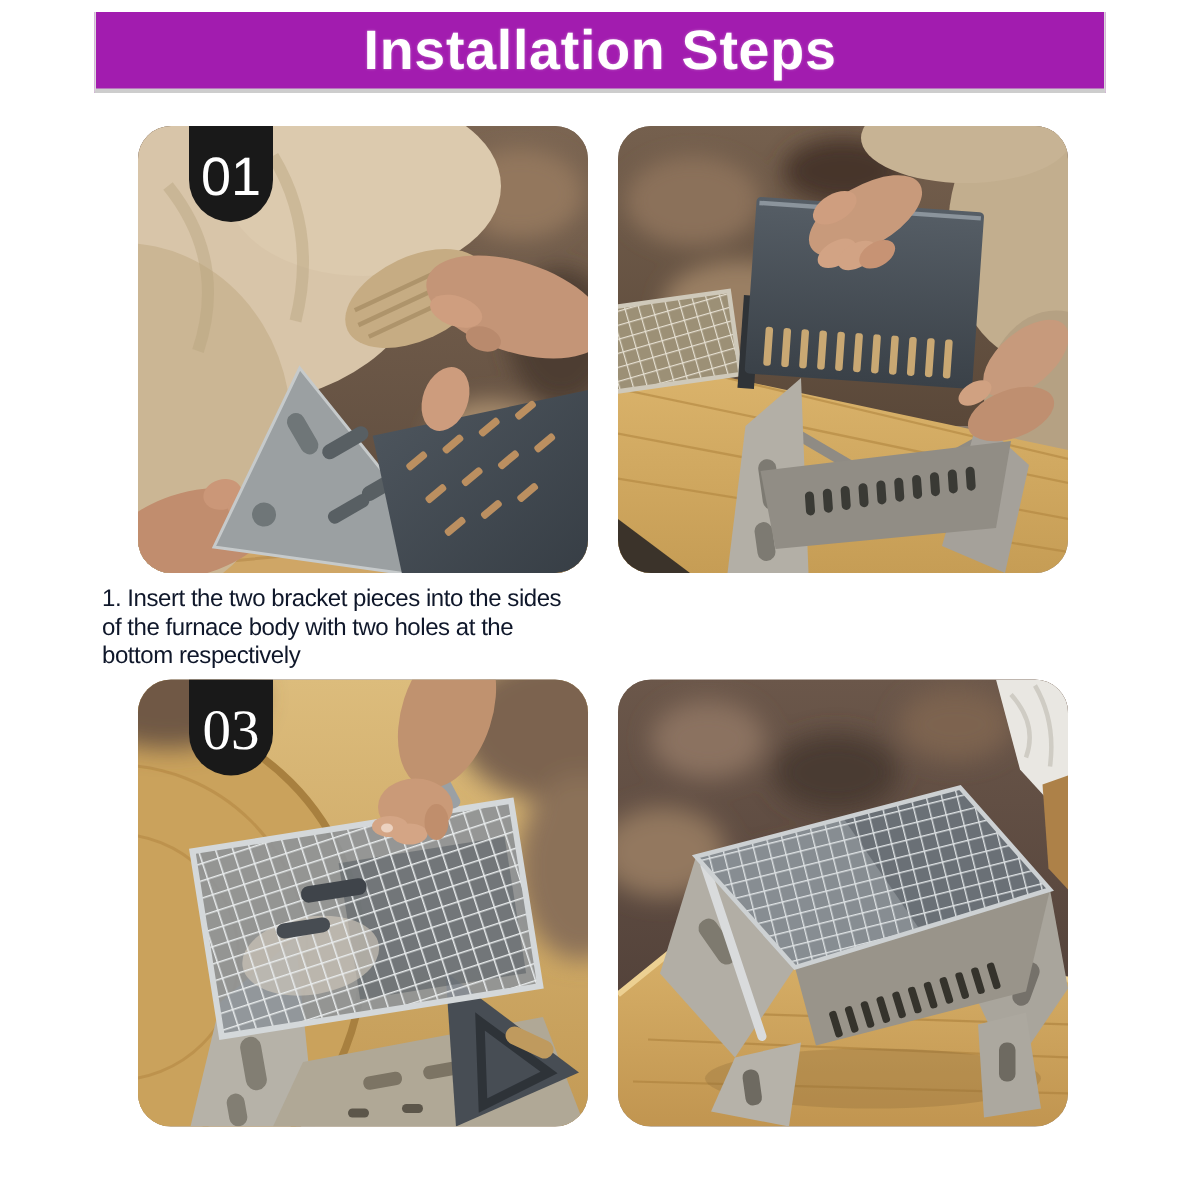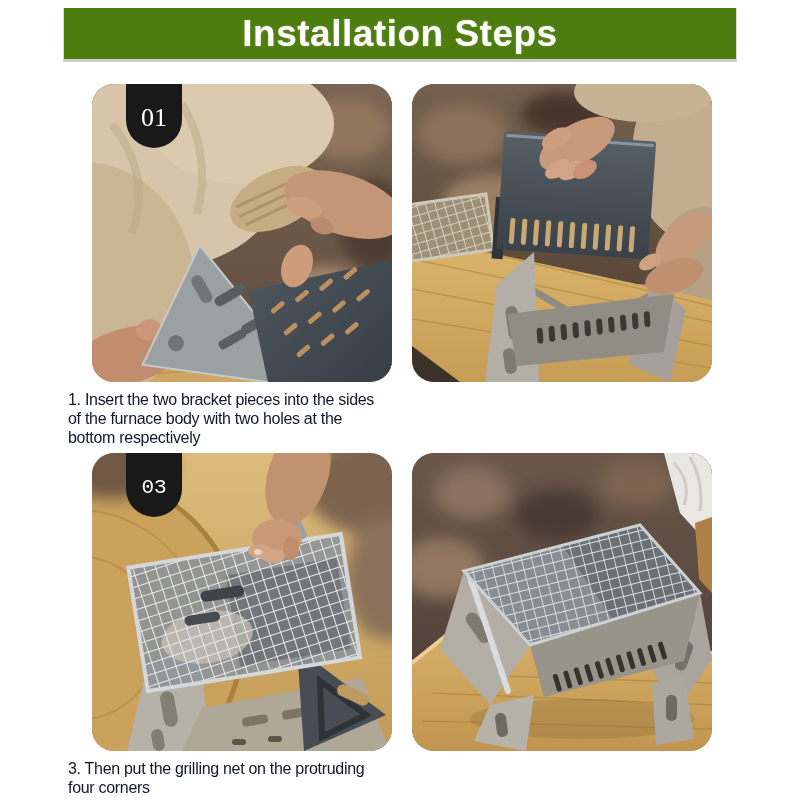--- a/index.html
+++ b/index.html
@@ -1,20 +1,20 @@
 <!DOCTYPE html>
 <html><head>
 <meta charset="utf-8">
 <style>
   html,body{margin:0;padding:0;background:#ffffff;}
   body{width:800px;height:800px;position:relative;font-family:"Liberation Sans",sans-serif;overflow:hidden;}
 
   .banner{
     position:absolute;left:63px;top:8px;width:674px;height:54px;
-    background:#4d7c0f;display:flex;align-items:center;justify-content:center;
+    background:#a21caf;display:flex;align-items:center;justify-content:center;
     border-left:1px solid #d9d9d9;border-right:1px solid #d9d9d9;border-bottom:3px solid #cdcdcd;
     box-sizing:border-box;
   }
   .banner h1{
     margin:0;color:#ffffff;font-size:37px;font-weight:bold;letter-spacing:.5px;
     text-shadow:0 0 2px rgba(255,255,255,.35);
   }
 
   .grid{
     position:absolute;left:68px;top:84px;width:672px;
@@ -26,23 +26,23 @@
     background:#8a7a6a;margin:0;
   }
   .step.col-left .photo{margin-left:24px;}
   .step.col-right .photo{margin-left:2px;}
   .photo svg{display:block;width:100%;height:100%;}
 
   .badge{
     position:absolute;top:0;left:34px;width:56px;height:64px;
     background:#191919;border-radius:0 0 28px 28px;
     color:#ffffff;display:flex;align-items:center;justify-content:center;
-    font-family:Liberation Serif, serif;font-size:26px;padding-top:4px;box-sizing:border-box;
-  }
-  .step-3 .badge{font-family:Liberation Mono, monospace;font-size:21px;}
+    font-family:Liberation Sans, sans-serif;font-size:36px;padding-top:4px;box-sizing:border-box;
+  }
+  .step-3 .badge{font-family:Liberation Serif, serif;font-size:38px;}
 
   .caption{
     margin:8px 0 0 0;color:#0f172a;font-size:16px;line-height:19px;
     letter-spacing:-0.3px;
   }
 </style>
 </head>
 <body>
 
 <header class="banner">
@@ -283,21 +283,20 @@
           <ellipse cx="168" cy="98" rx="12" ry="7" fill="#d4a585"></ellipse>
           <ellipse cx="181" cy="103" rx="12" ry="7" fill="#d4a585"></ellipse>
           <ellipse cx="199" cy="95" rx="8" ry="12" fill="#c08e6c"></ellipse>
           <ellipse cx="166" cy="99" rx="4" ry="3" fill="#ecd2c0"></ellipse>
         </g>
       </svg>
       <div class="badge">
         <span>03</span>
       </div>
     </figure>
-    <p class="caption">3. Then put the grilling net on the protruding four corners</p>
   </section>
 
   <section class="step step-4 col-right">
     <figure class="photo" aria-label="The fully assembled portable folding grill with wire net on top standing on a wooden table with blurred ground behind">
       <svg viewBox="0 0 300 298" preserveAspectRatio="xMidYMid slice">
         <defs>
           <linearGradient id="s4bg" x1="0" y1="0" x2="0" y2="1">
             <stop offset="0" stop-color="#6b574a"></stop>
               <stop offset="1" stop-color="#53423a"></stop>
           </linearGradient>

